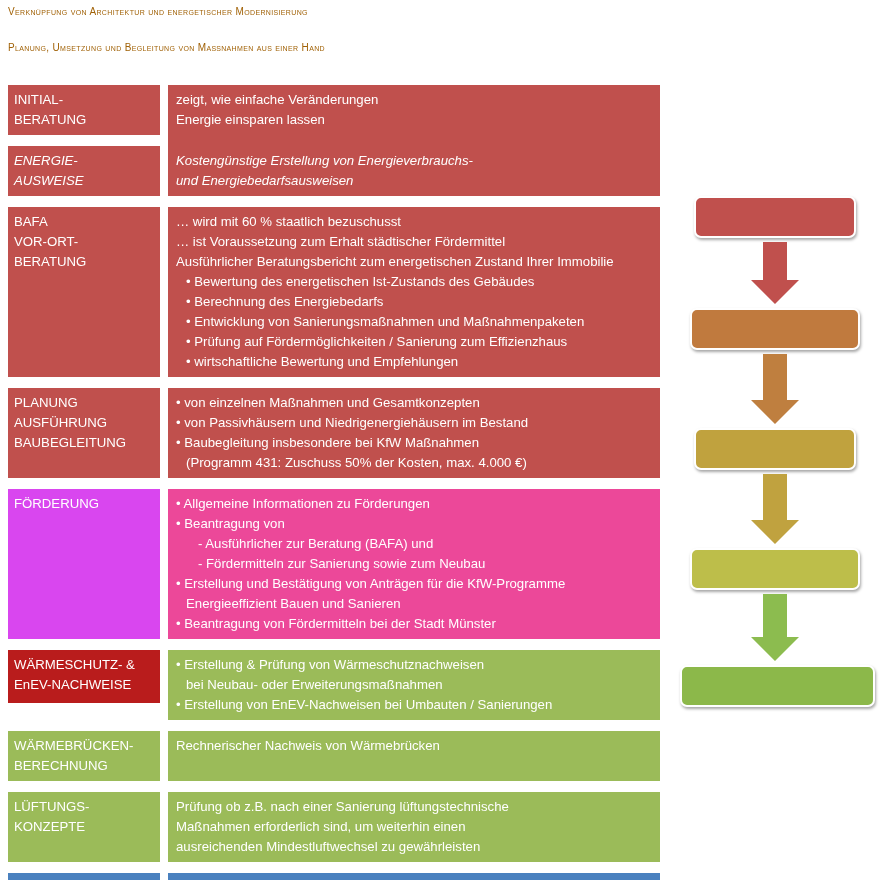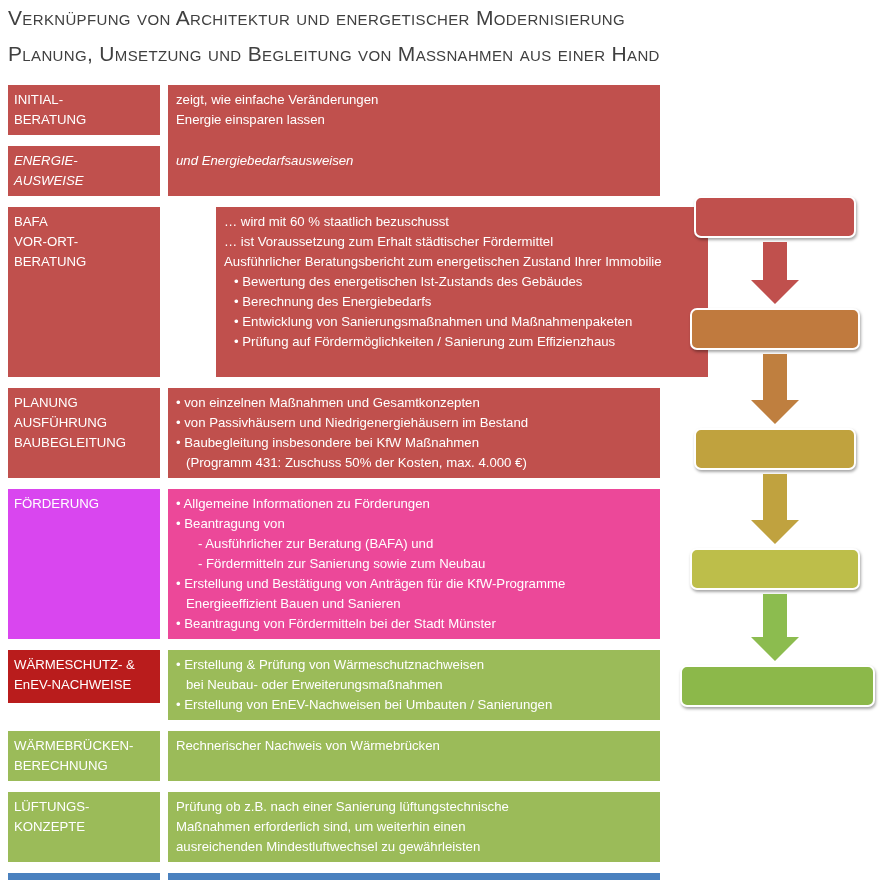--- a/index.html
+++ b/index.html
@@ -8,23 +8,23 @@
     background: #ffffff;
     font-family: "Liberation Sans", sans-serif;
     overflow: hidden;
   }
   #page { position: relative; width: 880px; height: 880px; }
 
   
   .heading {
     position: absolute;
     left: 8px;
-    color: #404040;
+    color: #a16207;
     font-family: "Liberation Sans", sans-serif;
-    font-size: 21px;
+    font-size: 10px;
     font-variant: small-caps;
     letter-spacing: 0.35px;
     white-space: nowrap;
   }
   #heading-1 { top: 6px; }
   #heading-2 { top: 42px; }
 
   
   .row { position: absolute; left: 0; }
   .cell {
@@ -82,37 +82,39 @@
           <span class="ln">zeigt, wie einfache Veränderungen</span>
           <span class="ln">Energie einsparen lassen</span>
         </div>
       </div>
       <div class="row" style="top: 146px; height: 50px; width: 880px; font-style: italic;">
         <div class="cell cell-label" style="top: 0px; height: 50px; background: rgb(192, 80, 77);">
           <span class="ln">ENERGIE-</span>
           <span class="ln">AUSWEISE</span>
         </div>
         <div class="cell cell-body" style="top: 0px; height: 50px; background: rgb(192, 80, 77);">
+          <span class="ln">Kostengünstige Erstellung von Energieverbrauchs-</span>
           <span class="ln">und Energiebedarfsausweisen</span>
         </div>
       </div>
       <div class="row" style="top: 207px; height: 170px; width: 880px;">
         <div class="cell cell-label" style="top: 0px; height: 170px; background: rgb(192, 80, 77);">
           <span class="ln">BAFA</span>
           <span class="ln">VOR-ORT-</span>
           <span class="ln">BERATUNG</span>
         </div>
-        <div class="cell cell-body" style="top: 0px; height: 170px; background: rgb(192, 80, 77); margin-left: 48px;">
+        <div class="cell cell-body" style="top: 0px; height: 170px; background: rgb(192, 80, 77);">
           <span class="ln">… wird mit 60 % staatlich bezuschusst</span>
           <span class="ln">… ist Voraussetzung zum Erhalt städtischer Fördermittel</span>
           <span class="ln">Ausführlicher Beratungsbericht zum energetischen Zustand Ihrer Immobilie</span>
           <span class="ln ind1">• Bewertung des energetischen Ist-Zustands des Gebäudes</span>
           <span class="ln ind1">• Berechnung des Energiebedarfs</span>
           <span class="ln ind1">• Entwicklung von Sanierungsmaßnahmen und Maßnahmenpaketen</span>
           <span class="ln ind1">• Prüfung auf Fördermöglichkeiten / Sanierung zum Effizienzhaus</span>
+          <span class="ln ind1">• wirtschaftliche Bewertung und Empfehlungen</span>
         </div>
       </div>
       <div class="row" style="top: 388px; height: 90px; width: 880px;">
         <div class="cell cell-label" style="top: 0px; height: 90px; background: rgb(192, 80, 77);">
           <span class="ln">PLANUNG</span>
           <span class="ln">AUSFÜHRUNG</span>
           <span class="ln">BAUBEGLEITUNG</span>
         </div>
         <div class="cell cell-body" style="top: 0px; height: 90px; background: rgb(192, 80, 77);">
           <span class="ln">• von einzelnen Maßnahmen und Gesamtkonzepten</span>

